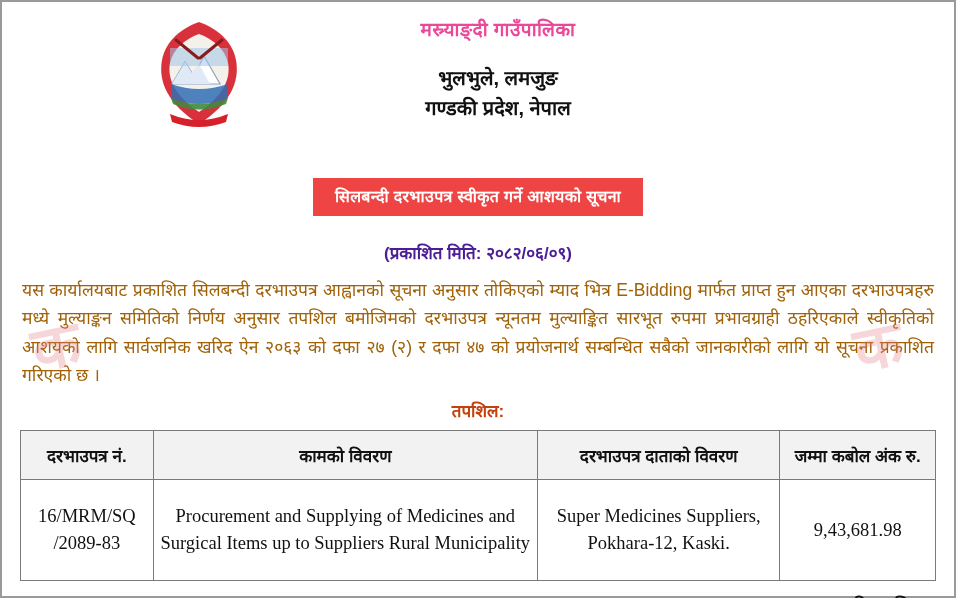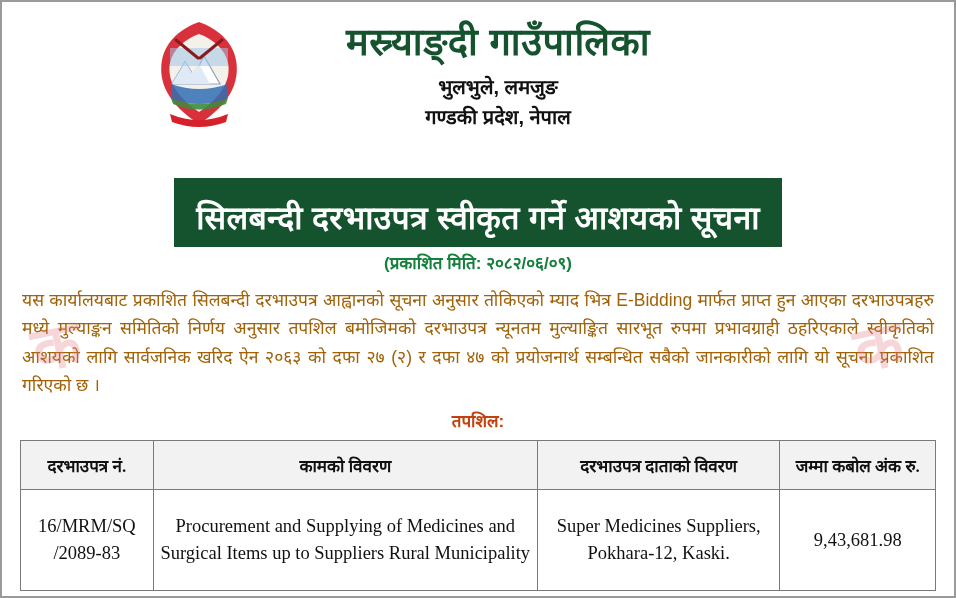--- a/index.html
+++ b/index.html
@@ -44,61 +44,61 @@
     top: 6px;
     width: 94px;
     height: 112px;
   }
   .org-lines {
     text-align: center;
     padding-left: 40px;
   }
   .org-title-1, .org-title-2 {
     font-family: "Liberation Sans", "DejaVu Sans", sans-serif;
-    font-size: 38px;
+    font-size: 19px;
     font-weight: 700;
     letter-spacing: 0.5px;
     line-height: 1.28;
-    color: #14532d;
+    color: #ec4899;
   }
   .org-title-2 { margin-top: 2px; }
   .org-sub-1, .org-sub-2 {
     font-family: "Liberation Sans", "DejaVu Sans", sans-serif;
     font-size: 20px;
     font-weight: 700;
     line-height: 1.45;
     color: #111;
-    margin-top: 6px;
+    margin-top: 22px;
   }
   .org-sub-2 { margin-top: 1px; }
 
   
   .banner-wrap {
     display: flex;
     justify-content: center;
     margin-top: 10px;
   }
   .banner {
-    background: #14532d;
+    background: #ef4444;
     color: #ffffff;
     font-family: "Liberation Sans", "DejaVu Sans", sans-serif;
-    font-size: 32px;
-    font-weight: 700;
-    padding: 17px 22px 9px 22px;
+    font-size: 16px;
+    font-weight: 700;
+    padding: 7px 22px 9px 22px;
     letter-spacing: 0.3px;
     white-space: nowrap;
   }
 
   .pub-date {
     text-align: center;
     font-family: "Liberation Sans", "DejaVu Sans", sans-serif;
     font-size: 17px;
     font-weight: 700;
-    margin-top: 4px;
-    color: #15803d;
+    margin-top: 25px;
+    color: #4c1d95;
   }
 
   
   .body-text {
     margin-top: 12px;
     font-family: "Liberation Sans", "DejaVu Sans", sans-serif;
     font-size: 17.5px;
     line-height: 1.62;
     text-align: justify;
     text-align-last: left;
@@ -123,21 +123,21 @@
     table-layout: fixed;
   }
   table.notice-table th,
   table.notice-table td {
     border: 1px solid #7a7a7a;
     text-align: center;
     vertical-align: middle;
     padding: 7px 6px;
   }
   table.notice-table th {
-    font-family: Liberation Serif, serif;
+    font-family: Liberation Sans, sans-serif;
     font-size: 17px;
     font-weight: 700;
     background: #f2f2f2;
     height: 34px;
     color: #111;
   }
   table.notice-table td {
     font-family: "Liberation Serif", "DejaVu Serif", serif;
     font-size: 18.5px;
     line-height: 1.5;

